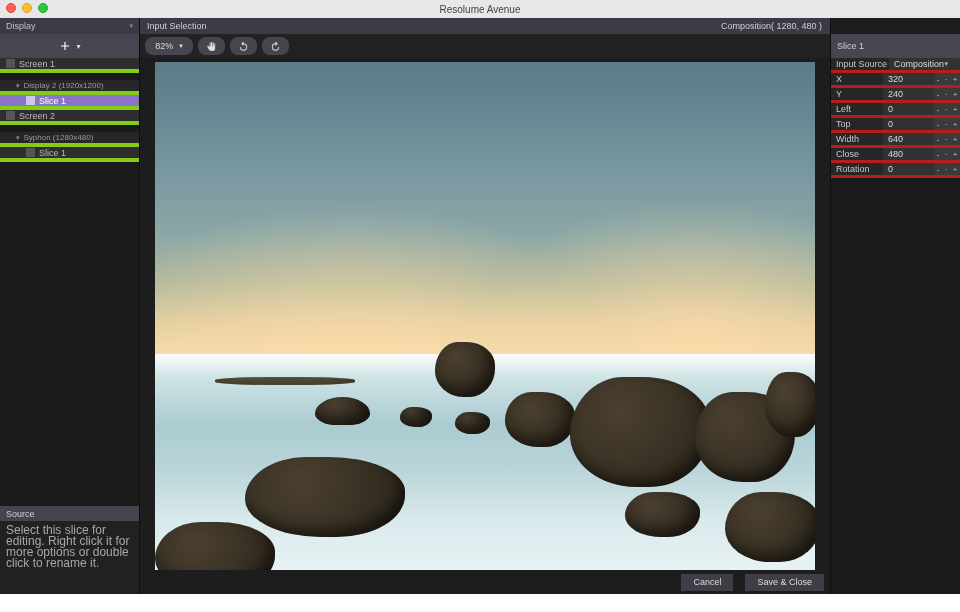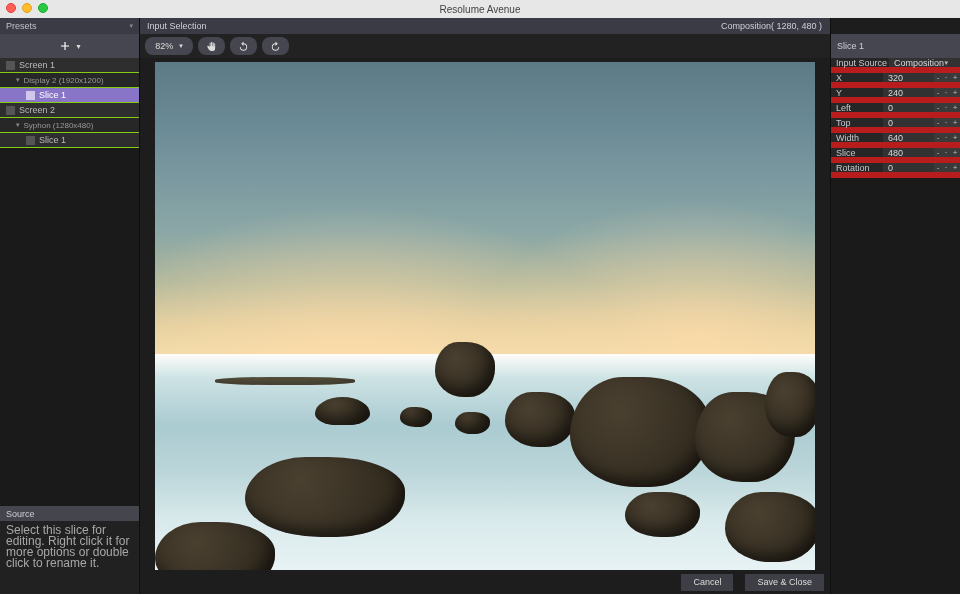--- a/index.html
+++ b/index.html
@@ -15,22 +15,22 @@
   .title-text { margin: 0 auto; }
   
   .content { flex: 1; display: flex; min-height: 0; }
   
   .left { width: 140px; display: flex; flex-direction: column; background: #1a1a1a; border-right: 1px solid #0e0e0e; }
   .panel-head { height: 16px; background: #3a3b44; color: #bfc0c8; font-size: 9px; display: flex; align-items: center; padding: 0 6px; }
   .add-bar { height: 24px; background: #45464f; display: flex; align-items: center; justify-content: center; color: #fff; }
   .add-bar svg { width: 14px; height: 14px; fill: #fff; }
   .add-bar .caret { font-size: 8px; color: #ddd; margin-left: 4px; }
   .tree { flex: 1; overflow: auto; font-size: 9px; color: #bbb; }
-  .tree-row { height: 15px; display: flex; align-items: center; padding-left: 6px; gap: 4px; background: #2e2e2e; border-bottom: 1px solid #84cc16; }
-  .tree-row.depth1 { padding-left: 16px; background: #272727; color: #999; font-size: 8px; }
+  .tree-row { height: 15px; display: flex; align-items: center; padding-left: 6px; gap: 4px; background: #2e2e2e; border-bottom: 4px solid #84cc16; }
+  .tree-row.depth1 { padding-left: 16px; background: #272727; color: #999; font-size: 8px; margin-top: 7px; }
   .tree-row.depth2 { padding-left: 26px; background: #2e2e2e; }
   .tree-row.sel { background: #8875c8; color: #fff; }
   .row-ico { width: 9px; height: 9px; background: #555; display: inline-block; }
   .row-arrow { font-size: 7px; color: #888; }
   .help-head { height: 15px; background: #45454d; color: #cfcfd8; font-size: 9px; display: flex; align-items: center; padding: 0 6px; }
   .help-body { font-size: 12px; line-height: 11px; color: #a8a8a8; padding: 4px 6px 10px 6px; height: 73px; background: #212121; }
   
   .center { flex: 1; display: flex; flex-direction: column; background: #1d1d1d; }
   .center-headrow { height: 16px; display: flex; align-items: center; background: #3a3b44; }
   .center-headrow .title { flex: 0 0 auto; color: #cfcfd8; font-size: 9px; padding: 0 7px; }
@@ -54,21 +54,21 @@
   .water { position: absolute; left:0; right:0; top:55%; bottom:0; background:
       linear-gradient(to bottom, rgba(255,255,255,0.95) 0%, #cde3e4 10%, #aacbd1 30%, #bcd6da 50%, #d9eaec 70%, #eef6f7 100%);
   }
   .rock { position: absolute; background: radial-gradient(circle at 35% 30%, #4a4030, #2a2419); border-radius: 40% 50% 45% 50% / 55% 45% 55% 50%; box-shadow: inset -6px -8px 14px rgba(0,0,0,0.5); }
   .footer-btns { height: 24px; display: flex; align-items: center; justify-content: flex-end; gap: 12px; padding: 0 6px; background: #1d1d1d; }
   .f-btn { height: 17px; background: #3d3e46; color: #ddd; font-size: 9px; padding: 0 12px; display: flex; align-items: center; cursor: pointer; }
   
   .right { width: 130px; background: #1a1a1a; border-left: 1px solid #0e0e0e; display: flex; flex-direction: column; }
   .right .pad { height: 16px; background: #1d1d1d; }
   .slice-head { height: 24px; background: #45464f; color: #cfcfd8; font-size: 9px; display: flex; align-items: center; padding: 0 6px; }
-  .prop-row { height: 15px; display: flex; align-items: center; font-size: 9px; color: #c7c7ce; border-bottom: 6px solid #b91c1c; background: #262626; }
+  .prop-row { height: 15px; display: flex; align-items: center; font-size: 9px; color: #c7c7ce; border-bottom: 3px solid #b91c1c; background: #262626; }
   .prop-label { width: 52px; padding-left: 5px; }
   .prop-value { flex: 1; background: #323232; height: 100%; display: flex; align-items: center; padding-left: 5px; color: #d8d8de; }
   .prop-ctrl { width: 26px; height: 100%; background: #3a3a3a; color: #bbb; font-size: 8px; display: flex; align-items: center; justify-content: space-around; }
   .prop-row.isrc .prop-label { width: 58px; }
   .prop-row.isrc .prop-value { justify-content: space-between; padding-right: 12px; }
   .prop-row.isrc .caret { font-size: 7px; color: #bbb; }
 </style>
 </head>
 <body>
 
@@ -80,21 +80,21 @@
       <span class="t-yel"></span>
       <span class="t-grn"></span>
     </div>
     <span class="title-text">Resolume Avenue</span>
   </div>
 
   <div class="content">
 
     <div class="left">
       <div class="panel-head">
-        <span>Presets</span>
+        <span>Display</span>
         <span class="caret" style="margin-left:auto;font-size:7px;color:#888;">▾</span>
       </div>
       <div class="add-bar">
         <svg viewBox="0 0 24 24">
             <path d="M19 13h-6v6h-2v-6H5v-2h6V5h2v6h6z"></path>
           </svg>
         <span class="caret">▾</span>
       </div>
       <div class="tree">
 
@@ -234,21 +234,21 @@
       <div class="prop-row">
         <div class="prop-label">Width</div>
         <div class="prop-value">640</div>
         <div class="prop-ctrl">
             <span>-</span>
             <span>·</span>
             <span>+</span>
           </div>
       </div>
       <div class="prop-row">
-        <div class="prop-label">Slice</div>
+        <div class="prop-label">Close</div>
         <div class="prop-value">480</div>
         <div class="prop-ctrl">
             <span>-</span>
             <span>·</span>
             <span>+</span>
           </div>
       </div>
       <div class="prop-row">
         <div class="prop-label">Rotation</div>
         <div class="prop-value">0</div>

